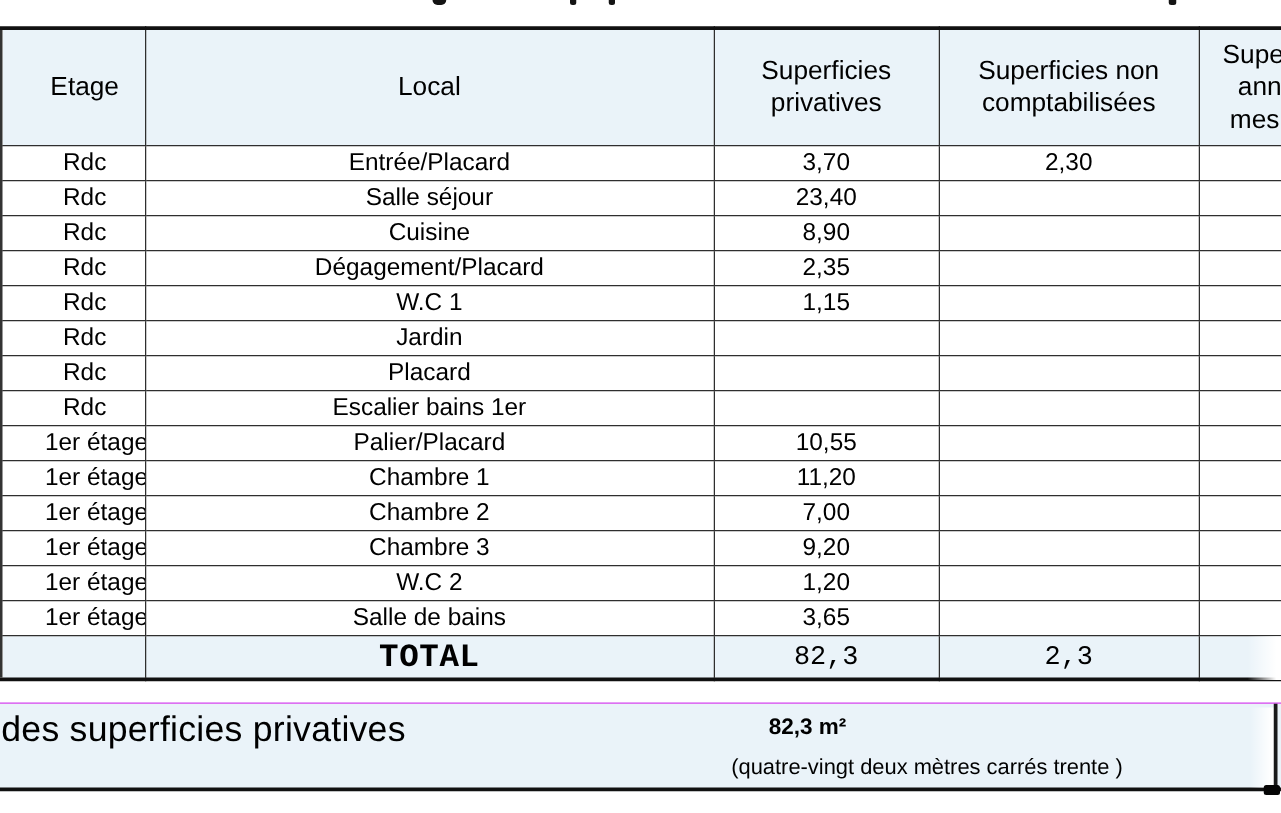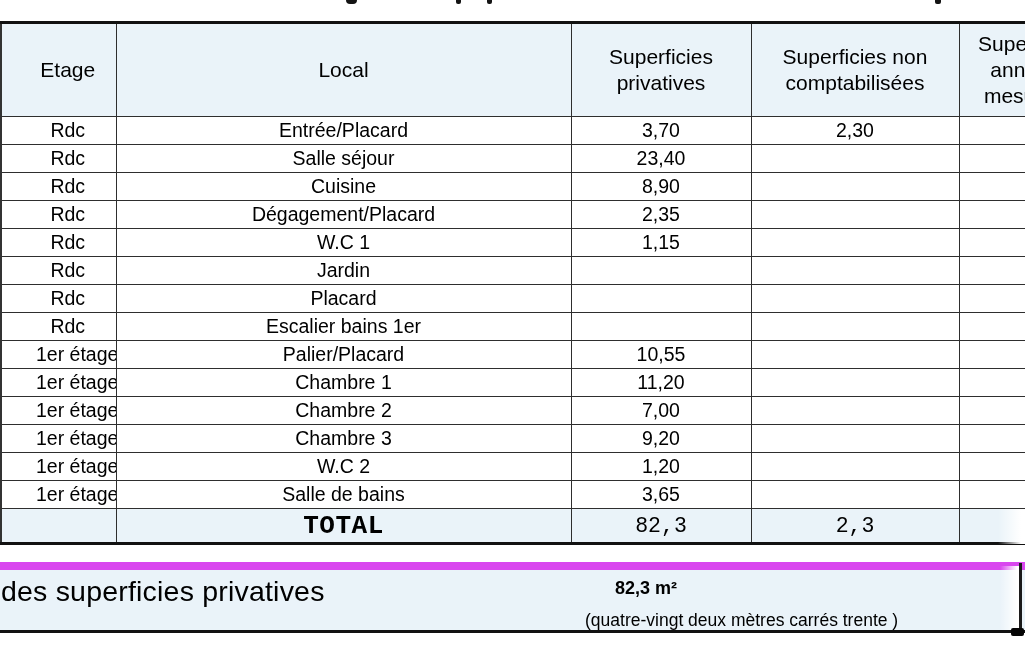--- a/index.html
+++ b/index.html
@@ -18,21 +18,21 @@
     border-top:3px solid #111; border-bottom:3px solid #111; border-left:2px solid #333; }
   table.surfaces td, table.surfaces th { border:1.6px solid #2e2e2e; text-align:center; vertical-align:middle; overflow:hidden; white-space:nowrap; }
   thead th { height:94px; background:#eaf3f9; font-weight:400; font-size:21px; line-height:26px; border-bottom:2.5px solid #1c1c1c; }
   tbody td { height:28px; font-size:19.5px; background:#fff; }
   td.c-etage, th.c-etage { padding-right:16px;padding-left:34px; }
   tfoot td { height:35px; background:#eaf3f9; font-size:21.5px;font-family:Liberation Mono, monospace; }
   tfoot td.total-label { font-weight:700; font-size:26px; letter-spacing:.5px; }
 
   
   .summary-bar { position:absolute; left:0; top:562px; width:1025px; height:71px;
-    background:#eaf3f9; border-top:8px solid #d946ef; border-bottom:3px solid #111; }
+    background:#eaf3f9; border-top:1px solid #d946ef; border-bottom:3px solid #111; }
   .summary-label { position:absolute; left:1px; top:5px; font-size:28.5px; letter-spacing:.2px; }
   .summary-value { position:absolute; left:615px; top:8px; font-size:18px; font-weight:700; }
   .summary-words { position:absolute; left:585px; top:40px; font-size:17.5px; }
 
   
   .fade-right { position:absolute; background:linear-gradient(to right, rgba(255,255,255,0), #ffffff 85%); }
   .edge-line { position:absolute; left:1019px; top:563px; width:2.5px; height:72px; background:#1a1a1a; }
   .edge-blob { position:absolute; left:1011px; top:628px; width:13px; height:8px; background:#050505; border-radius:2px; }
 </style>
 </head>

